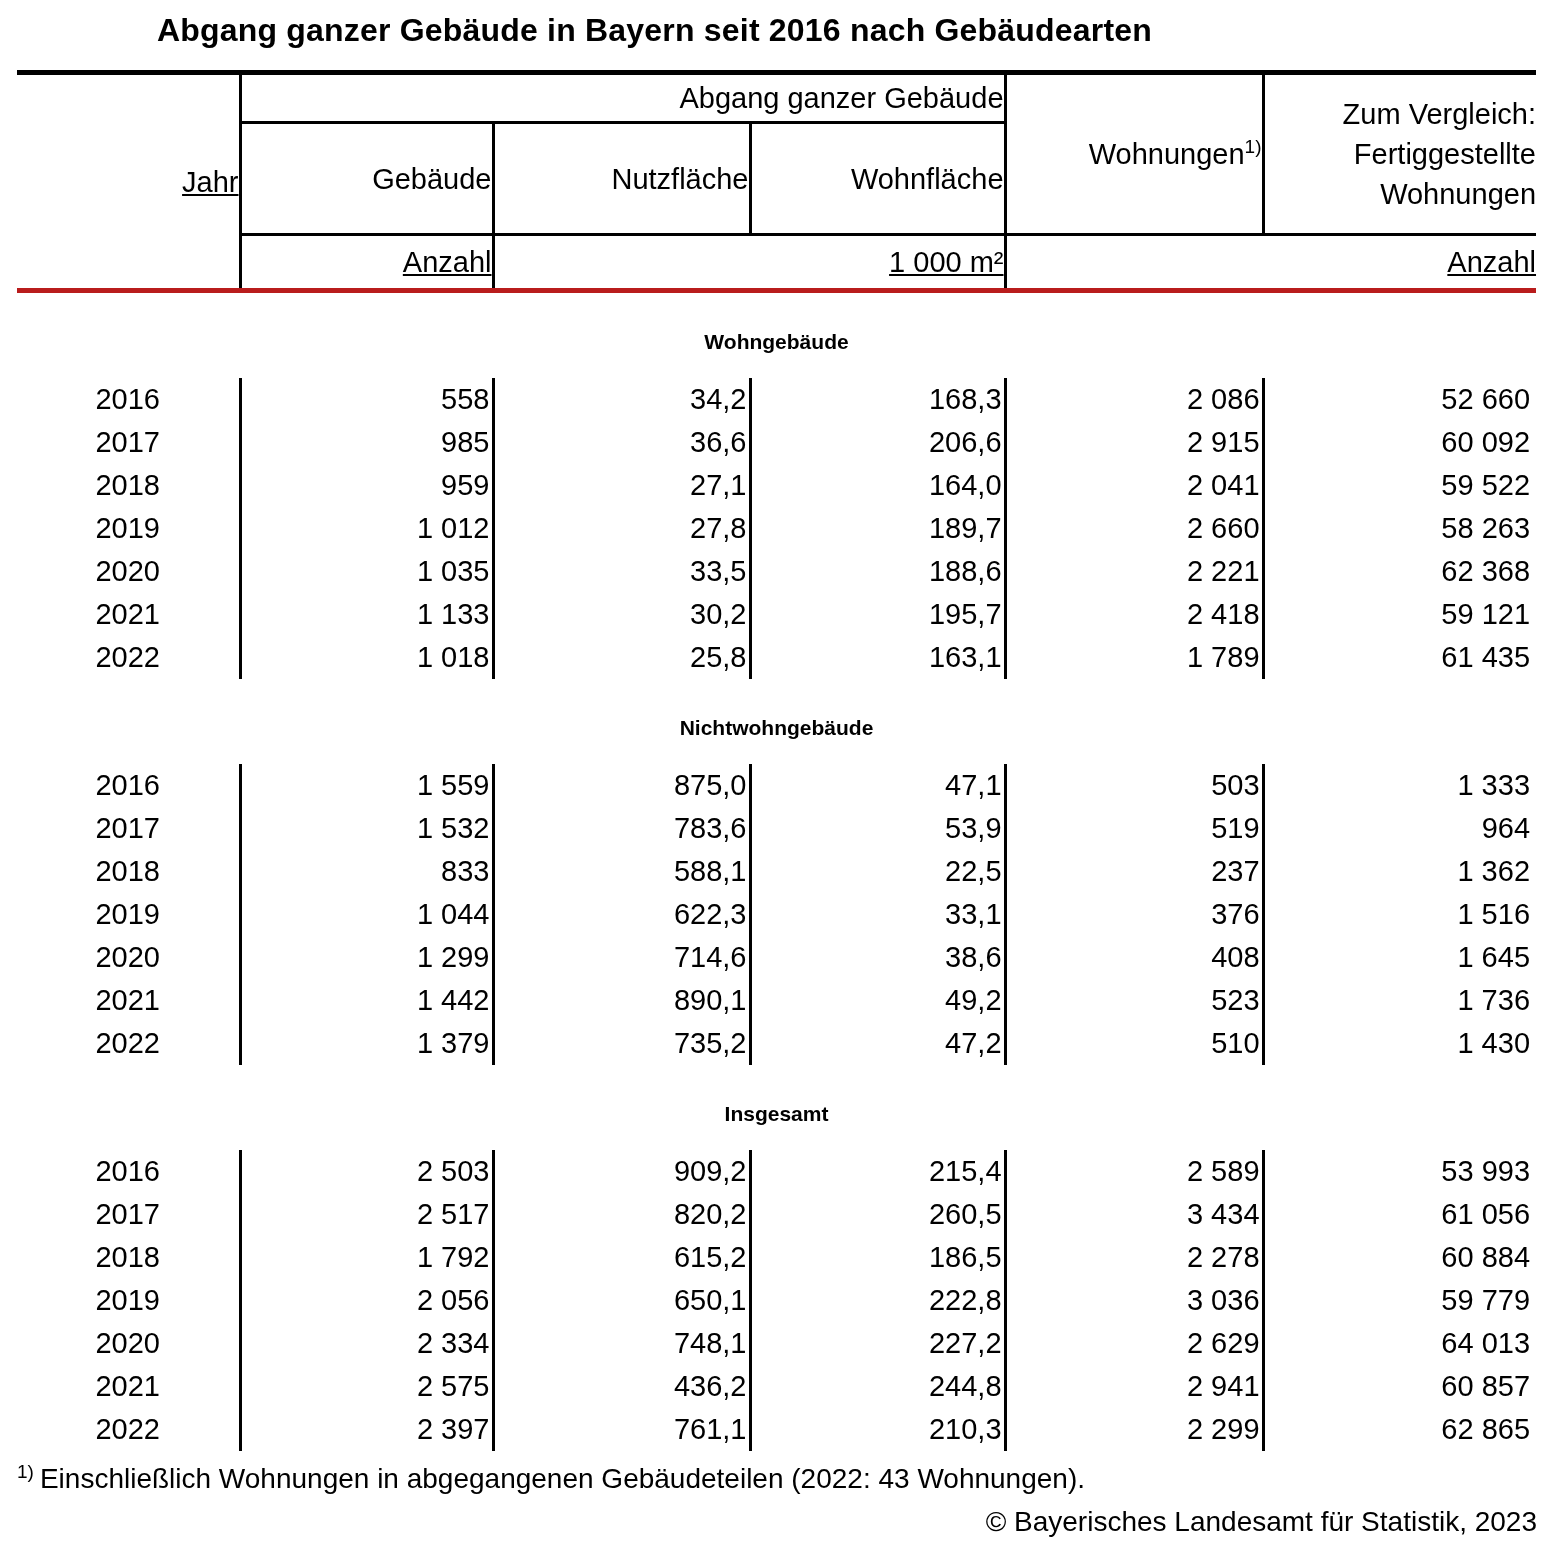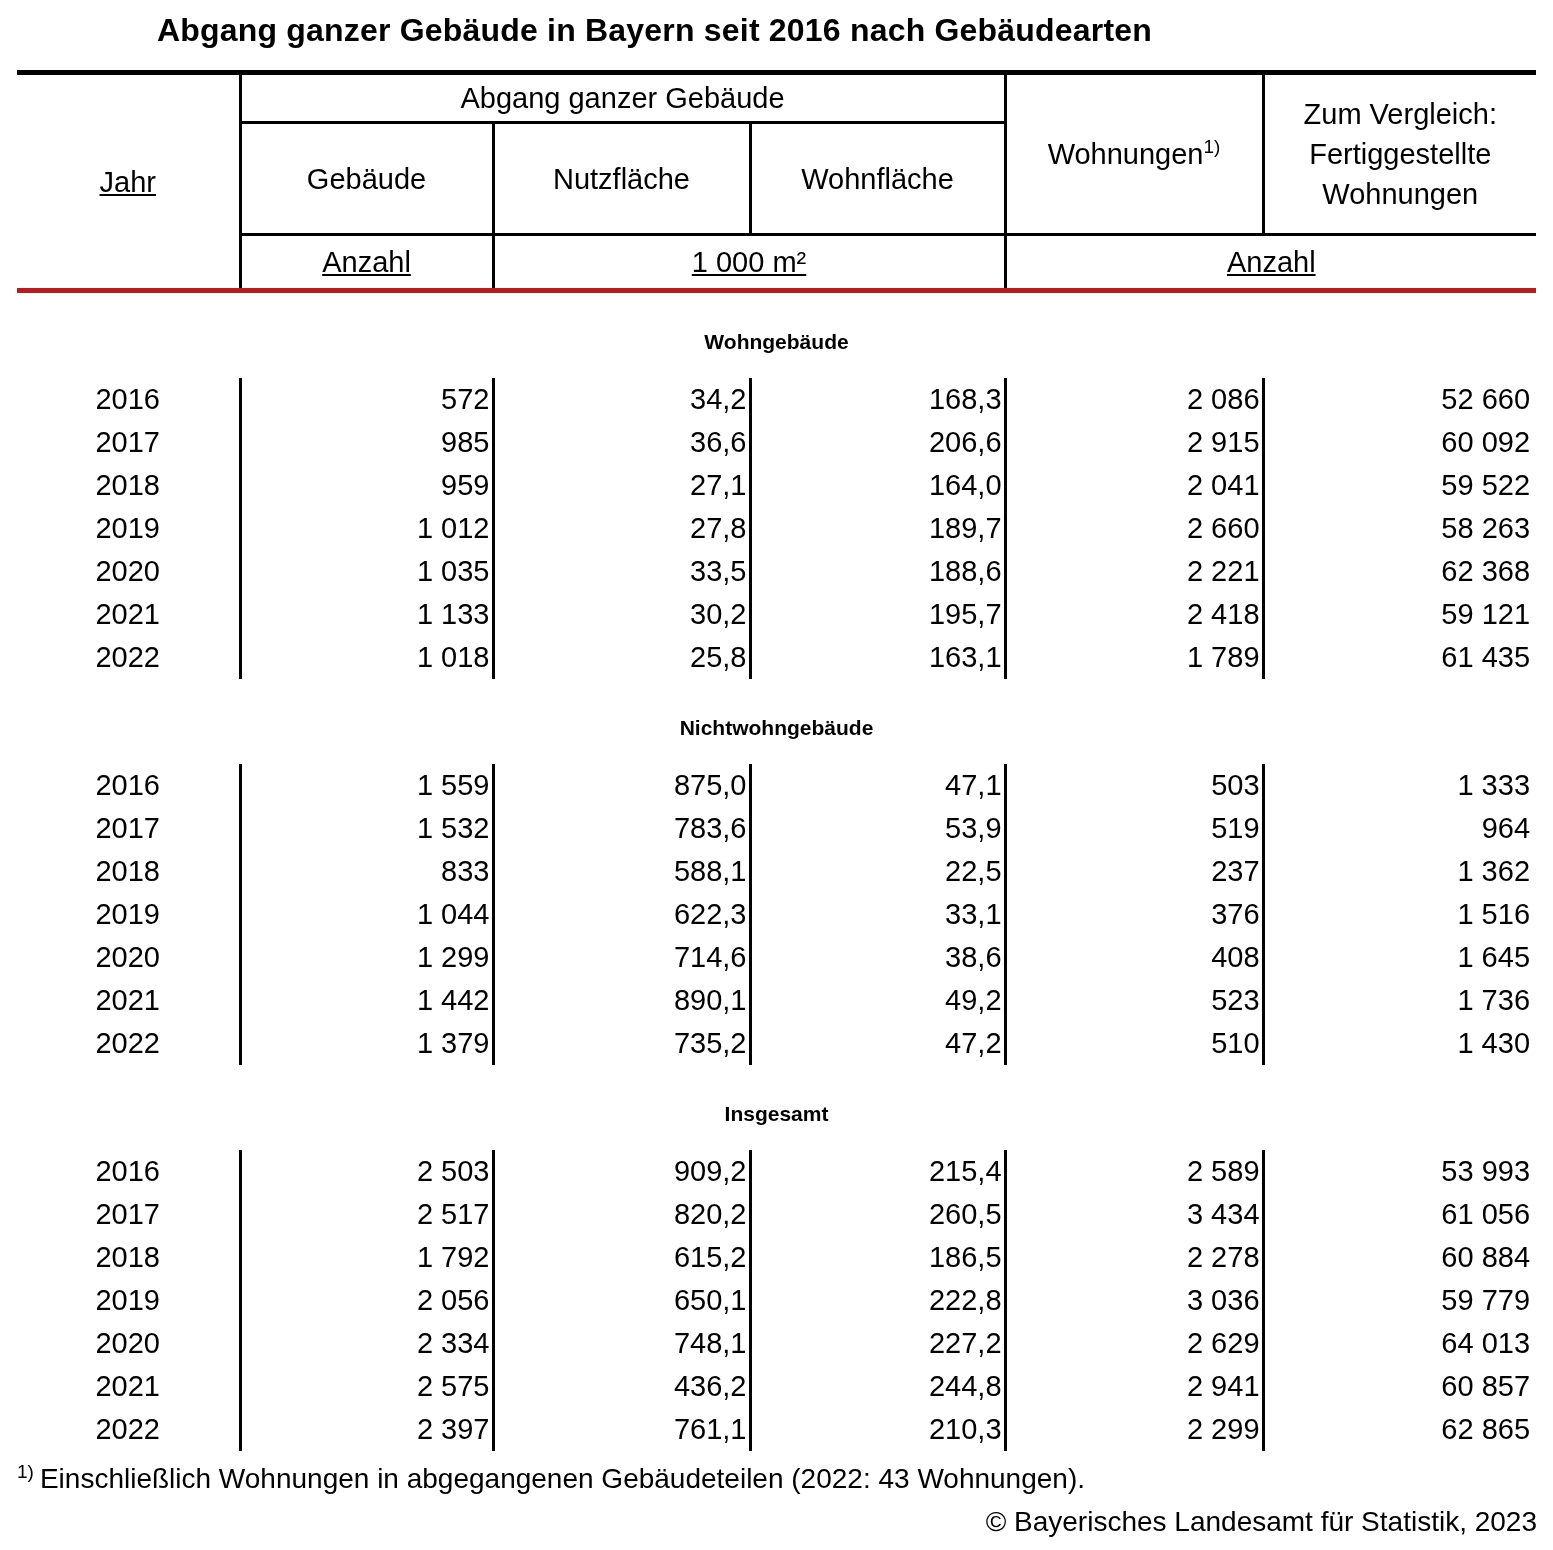--- a/index.html
+++ b/index.html
@@ -27,21 +27,21 @@
   col.c-jahr  { width: 223px; }
   col.c-geb   { width: 253px; }
   col.c-nutz  { width: 257px; }
   col.c-wohnf { width: 255px; }
   col.c-wohn  { width: 258px; }
   col.c-verg  { width: 273px; }
 
   thead th, thead td {
     font-weight: normal;
     font-size: 29px;
-    text-align: center;
+    text-align: right;
     vertical-align: middle;
     line-height: 40px;
   }
   tr.h-row-1 { height: 50px; }
   tr.h-row-2 { height: 112px; }
   tr.h-row-3 { height: 56px; }
 
   .br  { border-right: 3px solid #000; }
   .bb  { border-bottom: 3px solid #000; }
   .bbk { border-bottom: 5px solid #b91c1c; text-decoration: underline; }
@@ -120,21 +120,21 @@
       <td colspan="2" class="bbk">Anzahl</td>
     </tr>
   </thead>
 <tbody>
     <tr>
       <td colspan="6" class="section-title">Wohngebäude</td>
     </tr>
 
   <tr class="data-row">
     <td class="year br">2016</td>
-    <td class="br">572</td>
+    <td class="br">558</td>
     <td class="br">34,2</td>
     <td class="br">168,3</td>
     <td class="br">2 086</td>
     <td class="last">52 660</td>
   </tr>
 
   <tr class="data-row">
     <td class="year br">2017</td>
     <td class="br">985</td>
     <td class="br">36,6</td>

